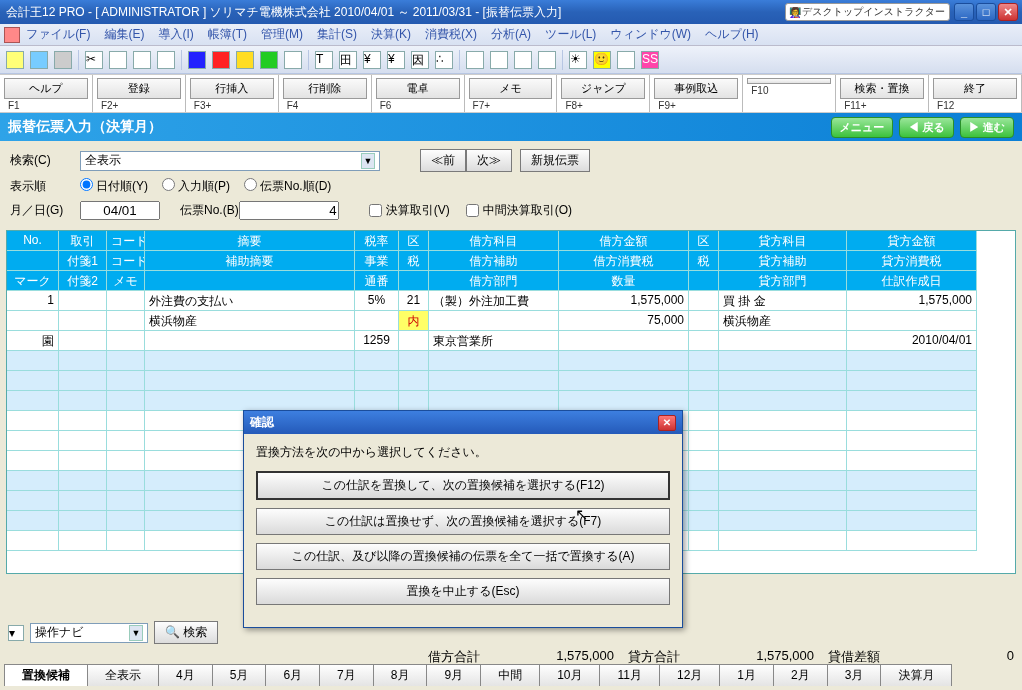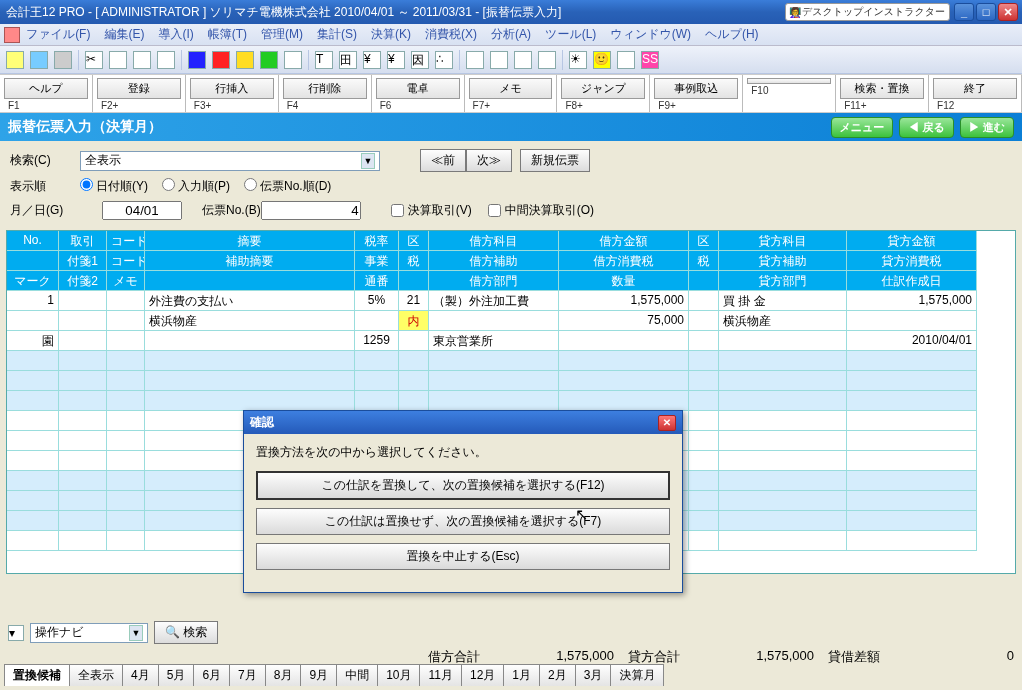--- a/index.html
+++ b/index.html
@@ -63,21 +63,21 @@
 .bottombar { position:absolute; left:8px; bottom:46px; right:8px; display:flex; align-items:center; gap:6px; }
 .bottombar .combo { width:118px; }
 
 
 .totals { position:absolute; bottom:24px; right:8px; left:8px; display:flex; justify-content:flex-end; gap:14px; font-size:13px; }
 .totals span.lblx { }
 .totals span.val { display:inline-block; width:120px; text-align:right; }
 
 
 .foottabs { position:absolute; bottom:4px; left:0; height:20px; display:flex; align-items:flex-end; padding-left:4px; }
-.ftab { border:1px solid #888; border-bottom:none; background:linear-gradient(to bottom,#fefefe,#e4e4e4); padding:2px 8px; margin-right:-1px; font-size:12px; }
+.ftab { border:1px solid #888; border-bottom:none; background:linear-gradient(to bottom,#fefefe,#e4e4e4); padding:2px 17px; margin-right:-1px; font-size:12px; }
 .ftab.active { background:#fff; font-weight:bold; }
 
 
 .dialog { position:absolute; left:243px; top:410px; width:440px; background:#ece9d8; border:1px solid #1a4d9c; box-shadow:2px 2px 6px rgba(0,0,0,.4); }
 .dlg-title { background:linear-gradient(to bottom,#3d7fe0,#245ab9); color:#fff; padding:3px 6px; display:flex; justify-content:space-between; align-items:center; font-size:12px; font-weight:bold; }
 .dlg-close { width:18px; height:16px; background:linear-gradient(to bottom,#f77,#c33); border:1px solid #a22; color:#fff; display:flex; align-items:center; justify-content:center; font-size:10px; border-radius:2px; }
 .dlg-body { padding:10px 12px 14px; }
 .dlg-body p { margin-bottom:10px; font-size:12px; }
 .dlg-btn { display:block; width:100%; border:1px solid #777; background:linear-gradient(to bottom,#fdfdfd,#dadada); padding:4px 0; margin-bottom:8px; font-size:12px; }
 .dlg-btn.primary { border:2px solid #333; }
@@ -226,21 +226,21 @@
         <input type="radio" style=""> 
         <span>入力順(P)</span>
       </label>
     <label class="radio">
         <input type="radio" style=""> 
         <span>伝票No.順(D)</span>
       </label>
   </div>
   <div class="frow">
     <span class="lbl">月／日(G)</span>
-    <input class="fld" style="width: 80px; text-align: center; margin-left: 22px;" value="04/01">
+    <input class="fld" style="width: 80px; text-align: center;" value="04/01">
     <span style="width:20px"></span>
     <span>伝票No.(B)</span>
     <input class="fld" style="width: 100px; text-align: right;" value="4">
     <span style="width:30px"></span>
     <label class="chk">
         <input type="checkbox" style=""> 
         <span>決算取引(V)</span>
       </label>
     <label class="chk">
         <input type="checkbox" style=""> 
@@ -500,17 +500,18 @@
 
 <div class="dialog">
   <div class="dlg-title">
     <span>確認</span>
     <div class="dlg-close">✕</div>
   </div>
   <div class="dlg-body">
     <p>置換方法を次の中から選択してください。</p>
     <button class="dlg-btn primary">この仕訳を置換して、次の置換候補を選択する(F12)</button>
     <button class="dlg-btn">この仕訳は置換せず、次の置換候補を選択する(F7)</button>
+    <button class="dlg-btn">この仕訳、及び以降の置換候補の伝票を全て一括で置換する(A)</button>
     <button class="dlg-btn">置換を中止する(Esc)</button>
   </div>
 </div>
 
 <div class="cursor">↖</div>
 
 </body></html>

